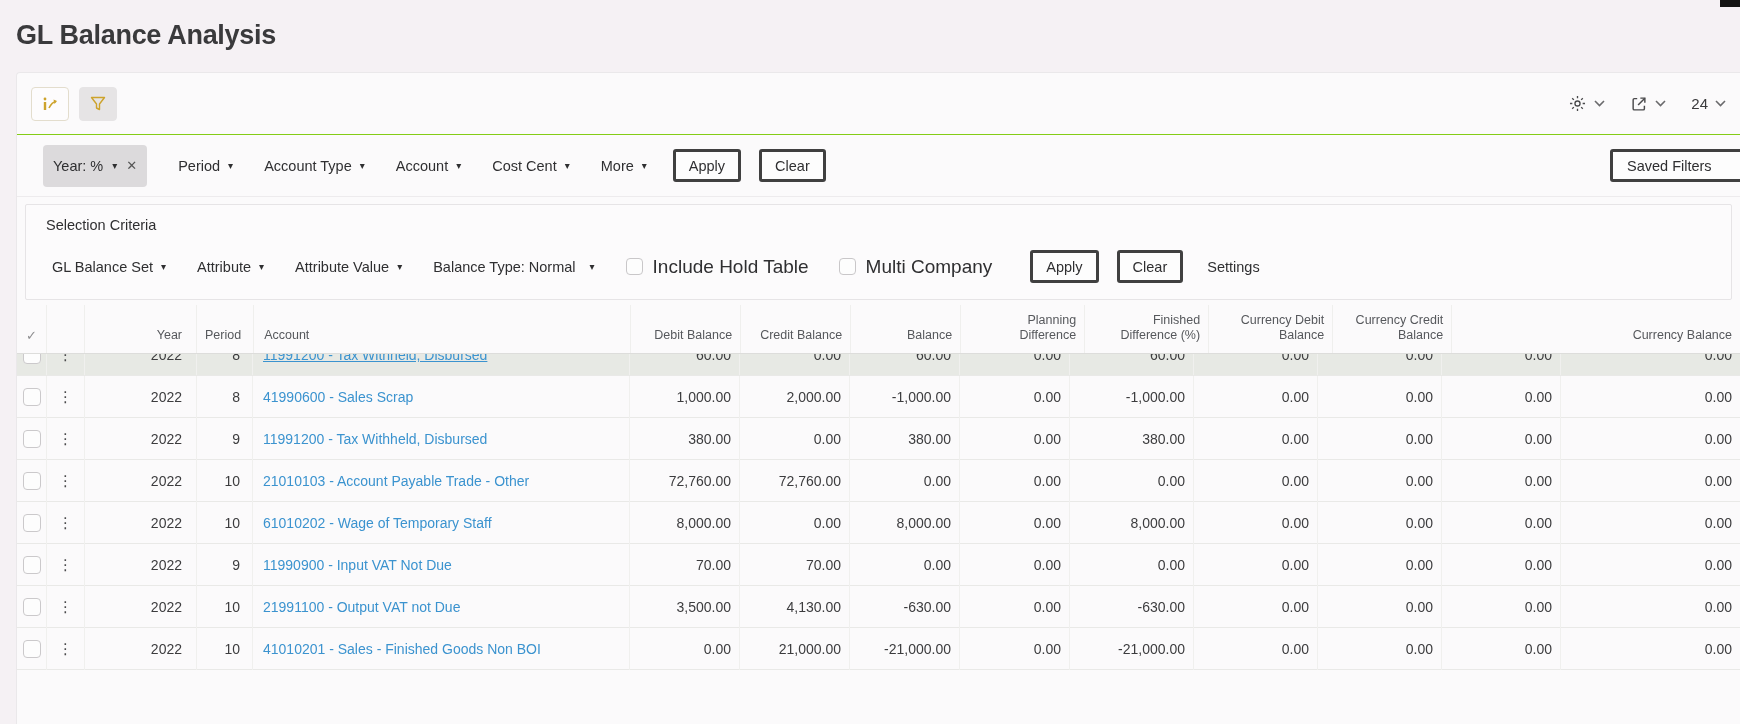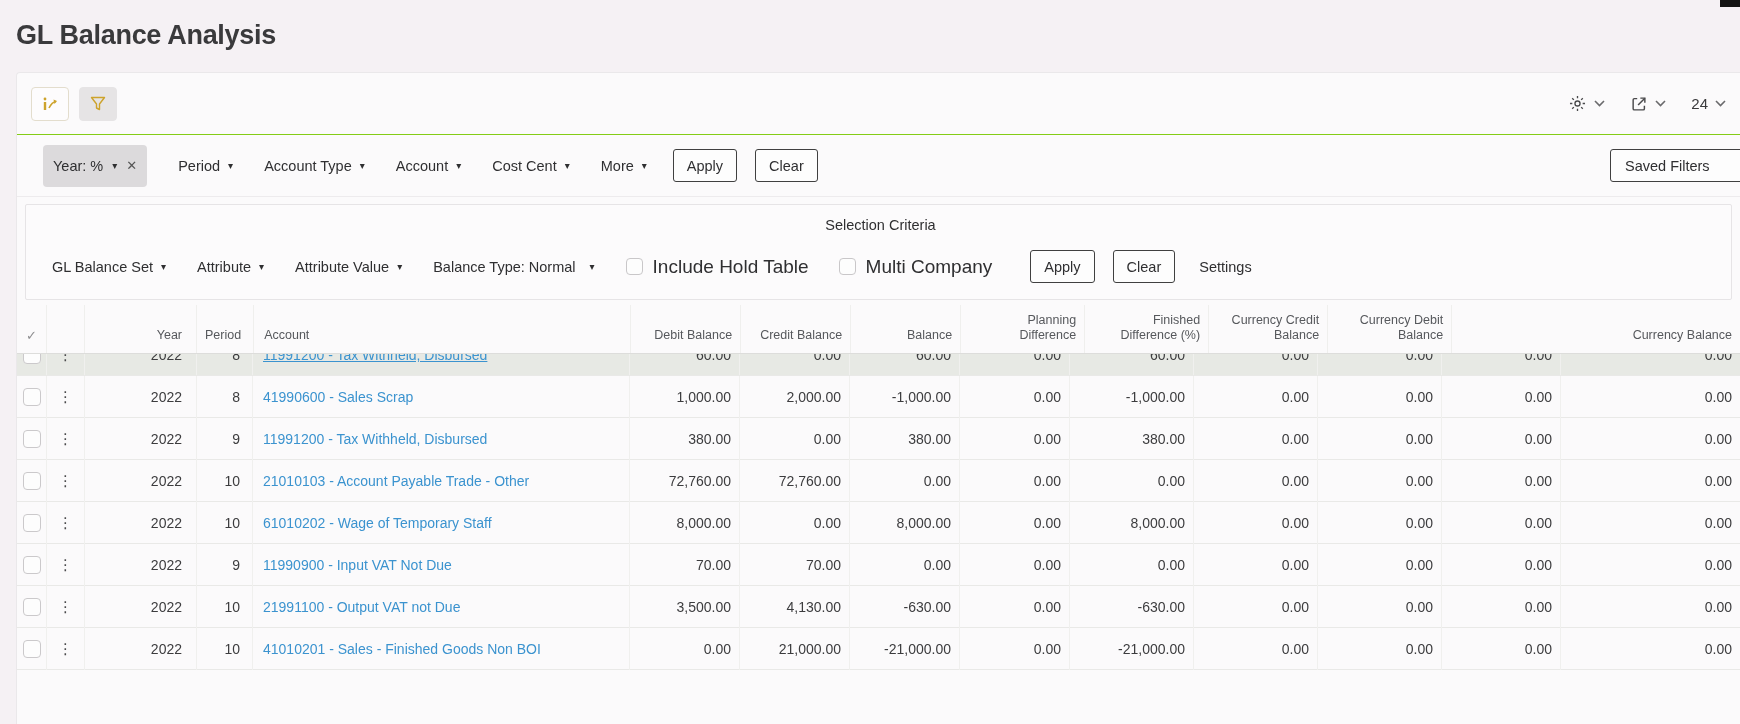--- a/index.html
+++ b/index.html
@@ -34,21 +34,21 @@
   
   .filter-bar { height:62px; display:flex; align-items:center; padding:0 26px 0 26px; border-bottom:1px solid #edebed; position:relative; }
   .chip {
     background:#dcdadc; border-radius:4px; height:42px; display:flex; align-items:center;
     padding:0 10px; gap:9px; font-size:14.5px; color:#2f2f31; cursor:pointer;
   }
   .chip .x { font-size:13px; color:#555; }
   .dd { display:flex; align-items:center; gap:8px; font-size:14.5px; color:#2f2f31; cursor:pointer; margin-left:31px; white-space:nowrap; }
   .caret { font-size:10px; color:#2f2f31; position:relative; top:0px; }
   .btn {
-    background:#fdfdfd; border:1px solid #404040; border-radius:3px; height:33px;
+    background:#fdfdfd; border:3px solid #404040; border-radius:3px; height:33px;
     padding:0 13px; font-size:14.5px; color:#2f2f31; cursor:pointer; display:flex; align-items:center;
     font-family:inherit;
   }
   .filter-bar .btn.apply { margin-left:26px; }
   .filter-bar .btn.clear { margin-left:18px; }
   .saved-filters { position:absolute; right:-170px; top:14px; width:300px; justify-content:flex-start; padding-left:14px; }
 
   
   .criteria {
     margin:7px 8px 0 8px; background:#fcfbfc; border:1px solid #e6e4e6; border-radius:2px;
@@ -190,21 +190,21 @@
     <div class="dd">
       <span>More</span>
         <span class="caret">▾</span>
     </div>
     <button class="btn apply">Apply</button>
     <button class="btn clear">Clear</button>
     <button class="btn saved-filters">Saved Filters</button>
   </div>
 
   <div class="criteria">
-    <div class="criteria-title" style="padding-left:10px;text-align:center;">Selection Criteria</div>
+    <div class="criteria-title" style="padding-left:10px;">Selection Criteria</div>
     <div class="criteria-row" style="padding-left:16px;">
       <div class="dd">
         <span>GL Balance Set</span>
           <span class="caret">▾</span>
       </div>
       <div class="dd">
         <span>Attribute</span>
           <span class="caret">▾</span>
       </div>
       <div class="dd">
@@ -236,22 +236,22 @@
         </div>
       <div class="th c-kebab"></div>
       <div class="th c-year right">Year</div>
       <div class="th c-period right">Period</div>
       <div class="th c-account">Account</div>
       <div class="th c-n1 right">Debit Balance</div>
       <div class="th c-n1 right">Credit Balance</div>
       <div class="th c-n1 right">Balance</div>
       <div class="th c-n2 right">Planning Difference</div>
       <div class="th c-n2 right">Finished Difference (%)</div>
+      <div class="th c-n2 right">Currency Debit Balance</div>
       <div class="th c-n3 right">Currency Credit Balance</div>
-      <div class="th c-n2 right">Currency Debit Balance</div>
       <div class="th c-n4 right">Currency Balance</div>
     </div>
     <div id="table-body">
         <div class="tr row-clipped row-highlight">
     <div class="td c-check">
             <span class="cb"></span>
           </div>
     <div class="td c-kebab">
             <span class="kebab">⋮</span>
           </div>

